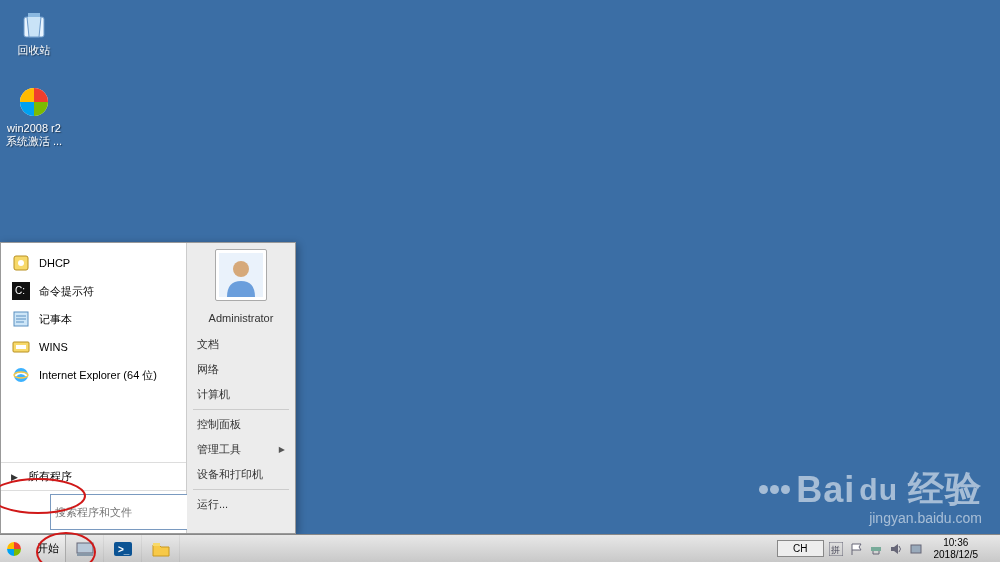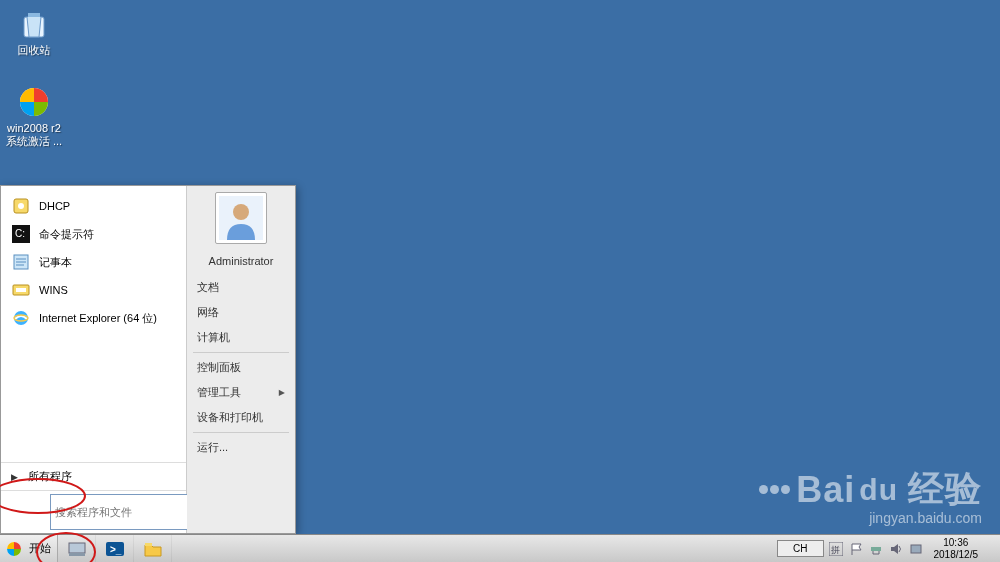--- a/index.html
+++ b/index.html
@@ -5,21 +5,21 @@
     * { margin: 0; padding: 0; box-sizing: border-box; font-family: "Microsoft YaHei", SimSun, Arial, sans-serif; }
     body { width: 1000px; height: 562px; overflow: hidden; position: relative; background: #3b6ea5; }
     
     
     .desktop { position: absolute; top: 0; left: 0; right: 0; bottom: 28px; }
     .desktop-icon { position: absolute; width: 60px; text-align: center; cursor: pointer; }
     .desktop-icon .icon-img { width: 36px; height: 36px; margin: 0 auto; display: flex; align-items: center; justify-content: center; }
     .desktop-icon .label { color: #fff; font-size: 11px; margin-top: 2px; text-shadow: 1px 1px 1px rgba(0,0,0,0.5); line-height: 1.2; white-space: nowrap; }
     
     
-    .start-menu { position: absolute; bottom: 28px; left: 0; width: 296px; height: 349px; background: #f0f0f0; border: 1px solid #999; box-shadow: 2px 2px 8px rgba(0,0,0,0.3); display: flex; }
+    .start-menu { position: absolute; bottom: 28px; left: 0; width: 296px; height: 292px; background: #f0f0f0; border: 1px solid #999; box-shadow: 2px 2px 8px rgba(0,0,0,0.3); display: flex; }
     .start-left { width: 186px; background: #fff; border-right: 1px solid #ccc; display: flex; flex-direction: column; }
     .programs-list { flex: 1; padding: 6px 4px; }
     .program-item { display: flex; align-items: center; padding: 4px 6px; cursor: pointer; font-size: 11px; }
     .program-item .p-icon { width: 20px; height: 20px; margin-right: 8px; display: flex; align-items: center; justify-content: center; }
     .all-programs { padding: 6px 10px; border-top: 1px solid #ddd; font-size: 11px; cursor: pointer; display: flex; align-items: center; }
     .all-programs::before { content: "▶"; font-size: 9px; margin-right: 10px; color: #333; }
     .search-row { display: flex; padding: 3px; border-top: 1px solid #ddd; gap: 4px; }
     .search-box { flex: 1; display: flex; border: 1px solid #7a9ac0; background: #fff; margin-left: 46px; }
     .search-input { flex: 1; border: 0; padding: 2px 4px; font-size: 11px; outline: none; }
     .search-btn { width: 22px; background: #d8e4f0; border: 0; border-left: 1px solid #aac; cursor: pointer; display: flex; align-items: center; justify-content: center; font-size: 11px; }
@@ -28,21 +28,21 @@
     
     .start-right { width: 108px; background: #ececec; padding-top: 6px; font-size: 11px; }
     .user-pic { width: 52px; height: 52px; margin: 0 auto 6px; border: 1px solid #aaa; background: #fff; display: flex; align-items: center; justify-content: center; border-radius: 2px; }
     .right-item { padding: 5px 10px; cursor: pointer; color: #333; display: flex; align-items: center; justify-content: space-between; }
     .right-item.user { text-align: center; justify-content: center; font-weight: normal; padding-bottom: 8px; }
     .right-sep { height: 1px; background: #ccc; margin: 2px 6px; }
     .submenu-arrow::after { content: "▶"; font-size: 8px; color: #555; }
     
     
     .taskbar { position: absolute; bottom: 0; left: 0; right: 0; height: 28px; background: linear-gradient(#e8e8e8,#c8c8c8); border-top: 1px solid #888; display: flex; align-items: stretch; }
-    .start-button { display: flex; align-items: center; padding: 0 6px; border-right: 1px solid #aaa; cursor: pointer; background: linear-gradient(#f0f0f0,#d0d0d0); font-size: 11px; gap: 7px; }
+    .start-button { display: flex; align-items: center; padding: 0 6px; border-right: 1px solid #aaa; cursor: pointer; background: linear-gradient(#f0f0f0,#d0d0d0); font-size: 11px; gap: 15px; }
     .task-icons { display: flex; align-items: center; }
     .task-icon { width: 38px; height: 100%; display: flex; align-items: center; justify-content: center; cursor: pointer; border-right: 1px solid rgba(0,0,0,0.05); }
     .tray { margin-left: auto; display: flex; align-items: center; gap: 4px; padding: 0 2px; }
     .tray-icon { width: 16px; height: 16px; cursor: pointer; display: flex; align-items: center; justify-content: center; }
     .clock { font-size: 10px; text-align: center; padding: 0 6px; line-height: 1.2; cursor: pointer; }
     .show-desktop { width: 10px; border-left: 1px solid #999; cursor: pointer; }
     .lang { font-size: 10px; padding: 2px 15px; border: 1px solid #888; background: #eee; cursor: pointer; }
     
     
     .anno { position: absolute; border: 2px solid #d01818; border-radius: 50%; pointer-events: none; }

